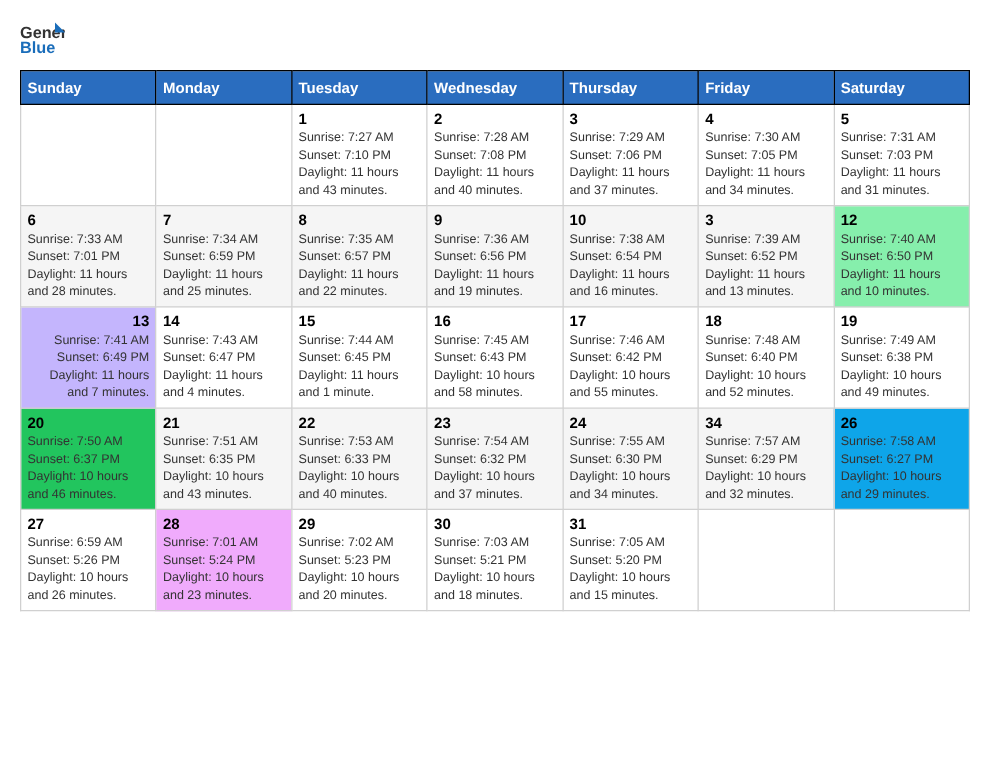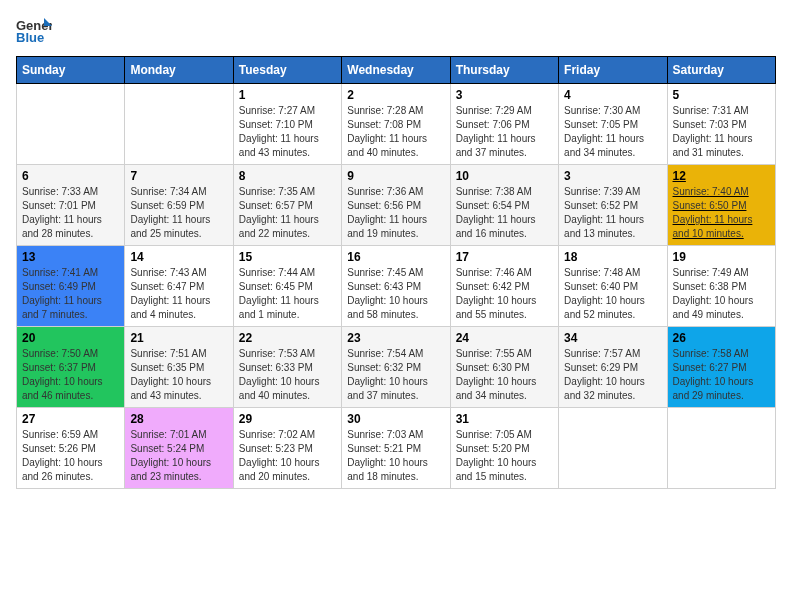--- a/index.html
+++ b/index.html
@@ -142,27 +142,27 @@
           <div class="day-detail">Sunrise: 7:36 AM<br>Sunset: 6:56 PM<br>Daylight: 11 hours and 19 minutes.</div>
         </td>
         <td style="background-color: rgb(245, 245, 245); margin-left: 48px;">
           <span class="day-num">10</span>
           <div class="day-detail">Sunrise: 7:38 AM<br>Sunset: 6:54 PM<br>Daylight: 11 hours and 16 minutes.</div>
         </td>
         <td style="background-color: rgb(245, 245, 245);">
           <span class="day-num">3</span>
           <div class="day-detail">Sunrise: 7:39 AM<br>Sunset: 6:52 PM<br>Daylight: 11 hours and 13 minutes.</div>
         </td>
-        <td style="background-color: #eab308; text-decoration: underline;">
+        <td style="background-color: #86efac;">
           <span class="day-num">12</span>
           <div class="day-detail">Sunrise: 7:40 AM<br>Sunset: 6:50 PM<br>Daylight: 11 hours and 10 minutes.</div>
         </td>
       </tr>
       <tr>
-        <td style="background-color: #3b82f6;">
+        <td style="background-color: #c4b5fd; text-align: right;">
           <span class="day-num">13</span>
           <div class="day-detail">Sunrise: 7:41 AM<br>Sunset: 6:49 PM<br>Daylight: 11 hours and 7 minutes.</div>
         </td>
         <td style="background-color: rgb(255, 255, 255);">
           <span class="day-num">14</span>
           <div class="day-detail">Sunrise: 7:43 AM<br>Sunset: 6:47 PM<br>Daylight: 11 hours and 4 minutes.</div>
         </td>
         <td style="background-color: rgb(255, 255, 255);">
           <span class="day-num">15</span>
           <div class="day-detail">Sunrise: 7:44 AM<br>Sunset: 6:45 PM<br>Daylight: 11 hours and 1 minute.</div>

